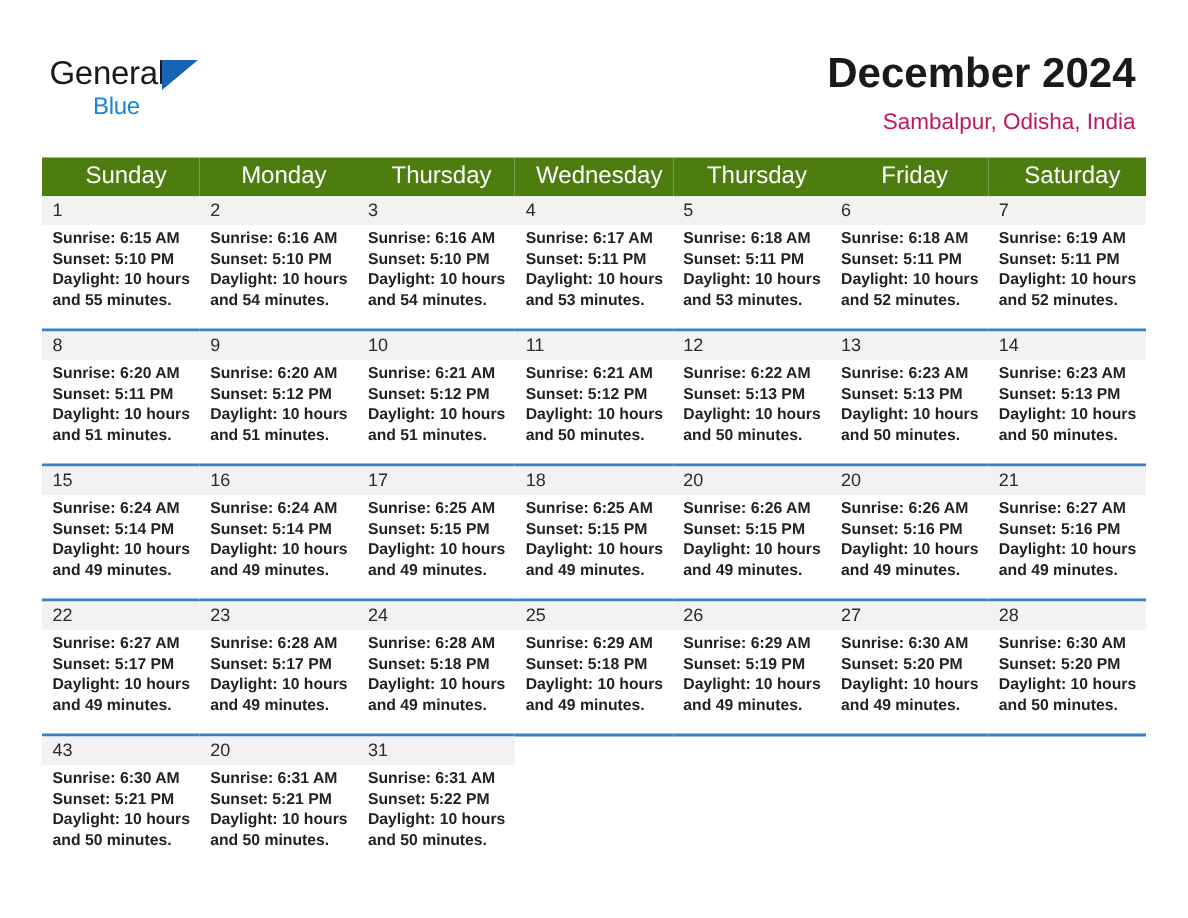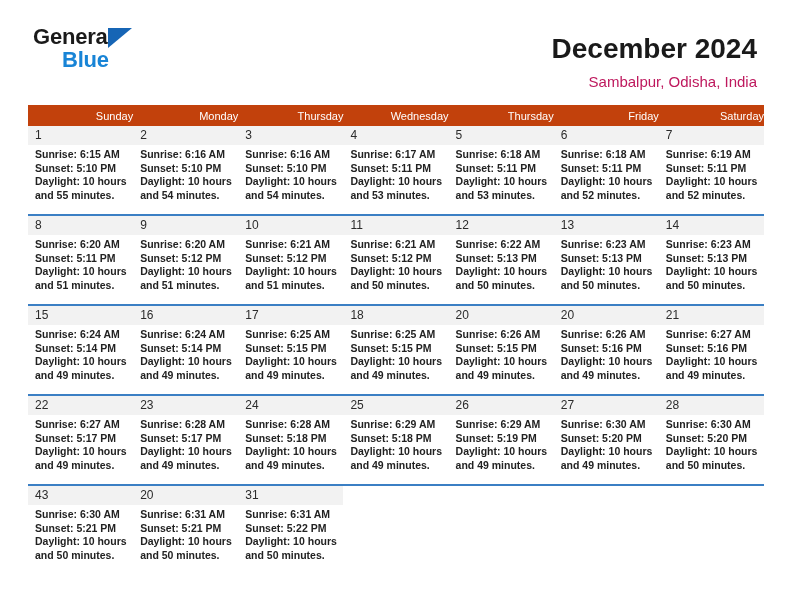--- a/index.html
+++ b/index.html
@@ -25,24 +25,23 @@
   .header {
     position: absolute;
     left: 0;
     top: 0;
     width: 792px;
     height: 100px;
   }
   .logo {
     position: absolute;
     left: 33px;
-    top: 24px;
+    top: 36px;
     width: 200px;
     height: 52px;
-    font-weight: bold;
   }
   .logo-general {
     position: absolute;
     left: 0;
     top: 0;
     font-size: 22px;
     letter-spacing: -0.2px;
     color: #1a1a1a;
     font-family: "Liberation Sans", sans-serif;
     line-height: 26px;
@@ -53,21 +52,21 @@
     top: 4px;
     width: 0;
     height: 0;
     border-left: 24px solid #1665b5;
     border-bottom: 20px solid transparent;
   }
   .logo-blue {
     position: absolute;
     left: 29px;
     top: 23px;
-    font-size: 22px;
+    font-size: 16px;
     letter-spacing: -0.2px;
     color: #1884d6;
     line-height: 26px;
   }
 
   .title-block {
     position: absolute;
     right: 35px;
     top: 32px;
     text-align: right;
@@ -94,25 +93,25 @@
     left: 28px;
     top: 105px;
     width: 736px;
   }
   table.cal-table {
     border-collapse: collapse;
     width: 736px;
     table-layout: fixed;
   }
   table.cal-table th {
-    background: #c2410c;
+    background: #4d7c0f;
     color: #ffffff;
-    font-size: 11px;
+    font-size: 16px;
     font-weight: normal;
-    text-align: right;
+    text-align: center;
     padding: 4px 0 4px 7px;
     height: 13px;
     border: none;
   }
   .week-row > td {
     padding: 0;
     vertical-align: top;
     border-top: 2px solid #3b7fc4;
     border-bottom: none;
     background: #ffffff;

